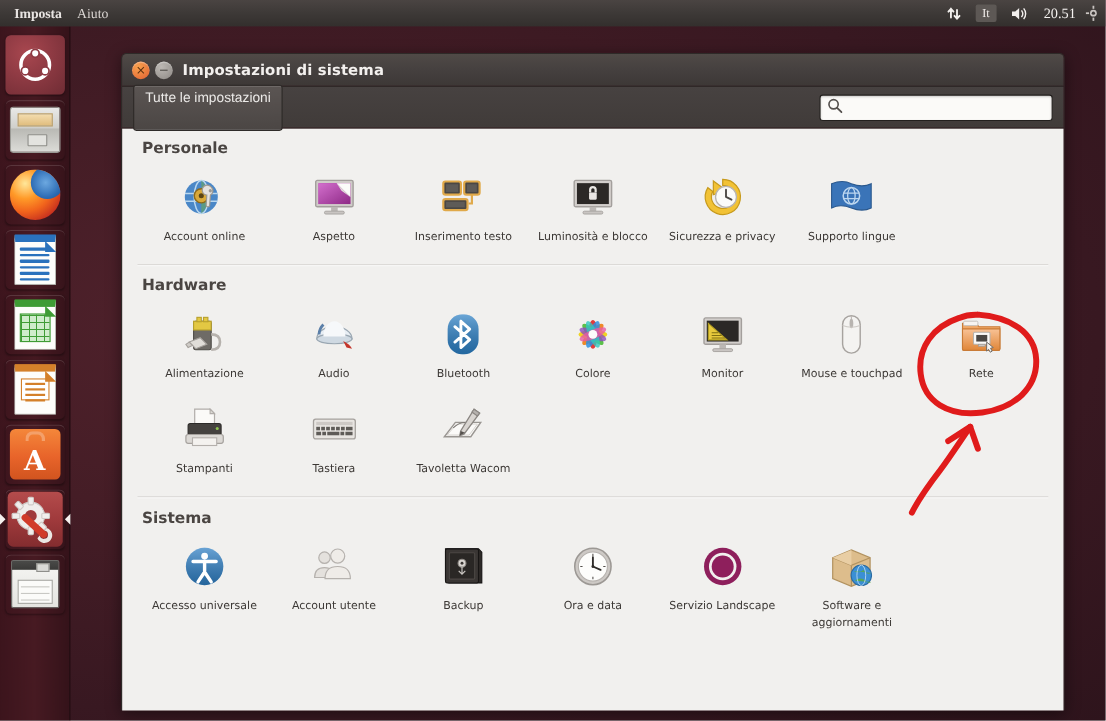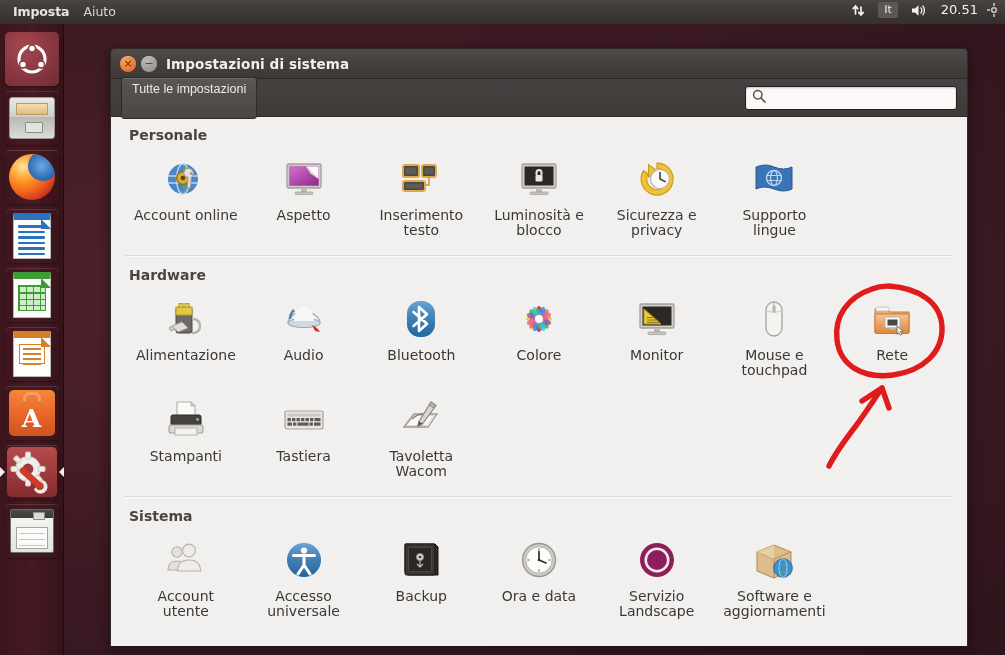--- a/index.html
+++ b/index.html
@@ -17,22 +17,23 @@
   #desktop {
     position: absolute; left: 0; top: 0; width: 1005px; height: 655px;
     background:
       radial-gradient(ellipse at 25% 45%, #51222c 0%, #451d26 35%, #381821 70%, #2e141c 100%);
   }
 
   
   #panel {
     position: absolute; left: 0; top: 0; width: 1005px; height: 24px;
     background: linear-gradient(to bottom, #4a4442 0%, #3d3937 50%, #332f2d 100%);
-    display: flex; align-items: flex-end;
+    display: flex; align-items: center;
     z-index: 60;
+    font-family: Liberation Serif, serif;
   }
   #panel-left { display: flex; align-items: center; padding-left: 6px; }
   .panel-menu {
     color: #e8e4e2; font-size: 12.5px; padding: 0 7px; line-height: 24px;
     white-space: nowrap;
   }
   .panel-menu.bold { font-weight: bold; letter-spacing: -.1px; }
   .panel-menu.dim { color: #dad5d2; }
   #panel-right {
     margin-left: auto; display: flex; align-items: center;
@@ -260,21 +261,21 @@
     cursor: pointer;
     border-radius: 3px;
     position: relative;
   }
   .tile .glyph {
     width: 48px; height: 48px;
     display: flex; align-items: center; justify-content: center;
     margin-bottom: 5px;
   }
   .tile .lbl {
-    font-size: 14px; color: #3c3835; text-align: center;
+    font-size: 10px; color: #3c3835; text-align: center;
     line-height: 15px; max-width: 104px;
   }
 
   
   #annot {
     position: absolute; left: 0; top: 0; width: 1005px; height: 655px;
     pointer-events: none; z-index: 70;
   }
 </style>
 </head>
@@ -713,49 +714,49 @@
 
     <div class="section-hr"></div>
 
     <div class="section">
       <div class="section-title">Sistema</div>
       <div class="grid">
 
         <div class="tile">
           <div class="glyph">
             <svg width="44" height="44" viewBox="0 0 44 44">
-              <g fill="#e4e1dd" stroke="#b6b2ae" stroke-width="1.1">
-                <circle cx="13" cy="14" r="5.2"></circle>
-                <path d="M4 32 q0 -9 9 -9 q9 0 9 9 z"></path>
-              </g>
-              <g fill="#efece8" stroke="#b6b2ae" stroke-width="1.1">
-                <circle cx="25" cy="12.5" r="6.4"></circle>
-                <path d="M13.5 33 q0 -11 11.5 -11 q11.5 0 11.5 11 z"></path>
-              </g>
-            </svg>
-          </div>
-          <div class="lbl">Account utente</div>
-        </div>
-
-        <div class="tile">
-          <div class="glyph">
-            <svg width="44" height="44" viewBox="0 0 44 44">
               <circle cx="22" cy="22" r="17" fill="#2f7fc4"></circle>
               <circle cx="22" cy="22" r="17" fill="url(#uag)"></circle>
               <defs>
                   <linearGradient id="uag" x1="0" y1="0" x2="0" y2="1">
                 <stop offset="0%" stop-color="#fff" stop-opacity=".28"></stop>
                 <stop offset="100%" stop-color="#000" stop-opacity=".2"></stop>
               </linearGradient>
                 </defs>
               <circle cx="22" cy="12.5" r="3.1" fill="#fff"></circle>
               <path d="M11.5 17.5 h21 M22 17 v10 M22 27 l-6 9 M22 27 l6 9" stroke="#fff" stroke-width="3.1" stroke-linecap="round" fill="none"></path>
             </svg>
           </div>
           <div class="lbl">Accesso universale</div>
+        </div>
+
+        <div class="tile">
+          <div class="glyph">
+            <svg width="44" height="44" viewBox="0 0 44 44">
+              <g fill="#e4e1dd" stroke="#b6b2ae" stroke-width="1.1">
+                <circle cx="13" cy="14" r="5.2"></circle>
+                <path d="M4 32 q0 -9 9 -9 q9 0 9 9 z"></path>
+              </g>
+              <g fill="#efece8" stroke="#b6b2ae" stroke-width="1.1">
+                <circle cx="25" cy="12.5" r="6.4"></circle>
+                <path d="M13.5 33 q0 -11 11.5 -11 q11.5 0 11.5 11 z"></path>
+              </g>
+            </svg>
+          </div>
+          <div class="lbl">Account utente</div>
         </div>
 
         <div class="tile">
           <div class="glyph">
             <svg width="44" height="44" viewBox="0 0 44 44">
               <path d="M6 6 h30 l3 3 v28 h-30 l-3 -3 z" fill="#2d2a28" stroke="#151312" stroke-width="1"></path>
               <rect x="6" y="6" width="30" height="31" rx="1.5" fill="#3a3634" stroke="#171514" stroke-width="1"></rect>
               <rect x="9.5" y="9.5" width="23" height="24" rx="1" fill="#2a2725" stroke="#4c4744" stroke-width="1"></rect>
               <circle cx="21" cy="19" r="3.6" fill="#d9d5d1" stroke="#8a8682" stroke-width="1"></circle>
               <circle cx="21" cy="19" r="1.3" fill="#3a3634"></circle>

